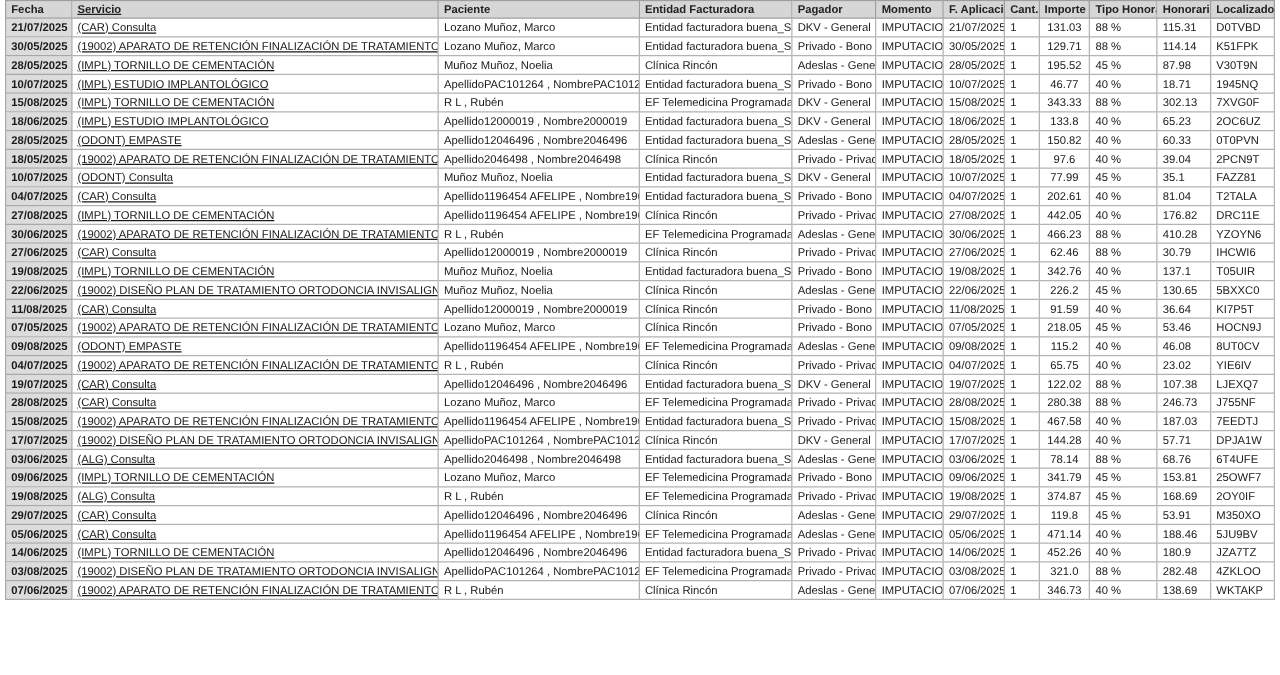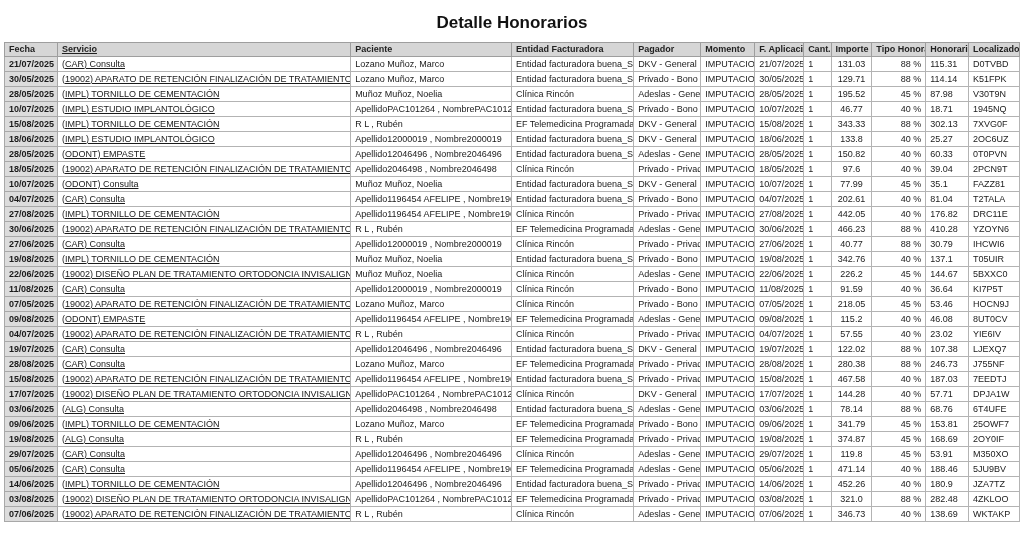--- a/index.html
+++ b/index.html
@@ -20,40 +20,39 @@
     font-size: 9px; line-height: 13px; height: 15px;
     padding: 0 4px; text-align: left;
     overflow: hidden; white-space: nowrap; text-overflow: clip;
   }
   thead th {
     background: #d6d6d6; font-weight: bold; color: #222;
     border-color: #9e9e9e; height: 14px;
   }
   td.c-fecha { background: #dcdcdc; font-weight: bold; border-color: #a8a8a8; }
   th.c-cant, td.c-cant { }
-  td.c-tipo_honorario { text-align: right; }
+  td.c-tipo_honorario { }
   
   .c-fecha { width: 52px; }
   .c-servicio { width: 288px; text-decoration: underline; }
   .c-paciente { width: 158px; }
   .c-entidad { width: 120px; }
   .c-pagador { width: 66px; }
   .c-momento { width: 53px; }
   .c-f_aplicacion { width: 48px; }
   .c-cant { width: 27px; }
   .c-importe { width: 40px; text-align: center; }
   .c-tipo_honorario { width: 53px; }
   .c-honorario { width: 42px; }
   .c-localizador { width: 50px; }
 </style>
 </head>
 <body>
 
 <div class="page">
-  <h1 class="report-title">Detalle Honorarios</h1>
 
   <table class="honorarios">
     <thead>
       <tr>
           <th class="c-fecha">Fecha</th>
           <th class="c-servicio">Servicio</th>
           <th class="c-paciente">Paciente</th>
           <th class="c-entidad">Entidad Facturadora</th>
           <th class="c-pagador">Pagador</th>
           <th class="c-momento">Momento</th>
@@ -140,21 +139,21 @@
           <td class="c-fecha">18/06/2025</td>
           <td class="c-servicio">(IMPL) ESTUDIO IMPLANTOLÓGICO</td>
           <td class="c-paciente">Apellido12000019 , Nombre2000019</td>
           <td class="c-entidad">Entidad facturadora buena_Sphera</td>
           <td class="c-pagador">DKV - General</td>
           <td class="c-momento">IMPUTACION</td>
           <td class="c-f_aplicacion">18/06/2025</td>
           <td class="c-cant">1</td>
           <td class="c-importe">133.8</td>
           <td class="c-tipo_honorario">40 %</td>
-          <td class="c-honorario">25.27</td>
+          <td class="c-honorario">65.23</td>
           <td class="c-localizador">2OC6UZ</td>
         </tr>
         <tr>
           <td class="c-fecha">28/05/2025</td>
           <td class="c-servicio">(ODONT) EMPASTE</td>
           <td class="c-paciente">Apellido12046496 , Nombre2046496</td>
           <td class="c-entidad">Entidad facturadora buena_Sphera</td>
           <td class="c-pagador">Adeslas - General</td>
           <td class="c-momento">IMPUTACION</td>
           <td class="c-f_aplicacion">28/05/2025</td>
@@ -236,21 +235,21 @@
         </tr>
         <tr>
           <td class="c-fecha">27/06/2025</td>
           <td class="c-servicio">(CAR) Consulta</td>
           <td class="c-paciente">Apellido12000019 , Nombre2000019</td>
           <td class="c-entidad">Clínica Rincón</td>
           <td class="c-pagador">Privado - Privado</td>
           <td class="c-momento">IMPUTACION</td>
           <td class="c-f_aplicacion">27/06/2025</td>
           <td class="c-cant">1</td>
-          <td class="c-importe">40.77</td>
+          <td class="c-importe">62.46</td>
           <td class="c-tipo_honorario">88 %</td>
           <td class="c-honorario">30.79</td>
           <td class="c-localizador">IHCWI6</td>
         </tr>
         <tr>
           <td class="c-fecha">19/08/2025</td>
           <td class="c-servicio">(IMPL) TORNILLO DE CEMENTACIÓN</td>
           <td class="c-paciente">Muñoz Muñoz, Noelia</td>
           <td class="c-entidad">Entidad facturadora buena_Sphera</td>
           <td class="c-pagador">Privado - Bono</td>
@@ -266,21 +265,21 @@
           <td class="c-fecha">22/06/2025</td>
           <td class="c-servicio">(19002) DISEÑO PLAN DE TRATAMIENTO ORTODONCIA INVISALIGN</td>
           <td class="c-paciente">Muñoz Muñoz, Noelia</td>
           <td class="c-entidad">Clínica Rincón</td>
           <td class="c-pagador">Adeslas - General</td>
           <td class="c-momento">IMPUTACION</td>
           <td class="c-f_aplicacion">22/06/2025</td>
           <td class="c-cant">1</td>
           <td class="c-importe">226.2</td>
           <td class="c-tipo_honorario">45 %</td>
-          <td class="c-honorario">144.67</td>
+          <td class="c-honorario">130.65</td>
           <td class="c-localizador">5BXXC0</td>
         </tr>
         <tr>
           <td class="c-fecha">11/08/2025</td>
           <td class="c-servicio">(CAR) Consulta</td>
           <td class="c-paciente">Apellido12000019 , Nombre2000019</td>
           <td class="c-entidad">Clínica Rincón</td>
           <td class="c-pagador">Privado - Bono</td>
           <td class="c-momento">IMPUTACION</td>
           <td class="c-f_aplicacion">11/08/2025</td>
@@ -320,21 +319,21 @@
         </tr>
         <tr>
           <td class="c-fecha">04/07/2025</td>
           <td class="c-servicio">(19002) APARATO DE RETENCIÓN FINALIZACIÓN DE TRATAMIENTO (POR ARCADA)</td>
           <td class="c-paciente">R L , Rubén</td>
           <td class="c-entidad">Clínica Rincón</td>
           <td class="c-pagador">Privado - Privado</td>
           <td class="c-momento">IMPUTACION</td>
           <td class="c-f_aplicacion">04/07/2025</td>
           <td class="c-cant">1</td>
-          <td class="c-importe">57.55</td>
+          <td class="c-importe">65.75</td>
           <td class="c-tipo_honorario">40 %</td>
           <td class="c-honorario">23.02</td>
           <td class="c-localizador">YIE6IV</td>
         </tr>
         <tr>
           <td class="c-fecha">19/07/2025</td>
           <td class="c-servicio">(CAR) Consulta</td>
           <td class="c-paciente">Apellido12046496 , Nombre2046496</td>
           <td class="c-entidad">Entidad facturadora buena_Sphera</td>
           <td class="c-pagador">DKV - General</td>

